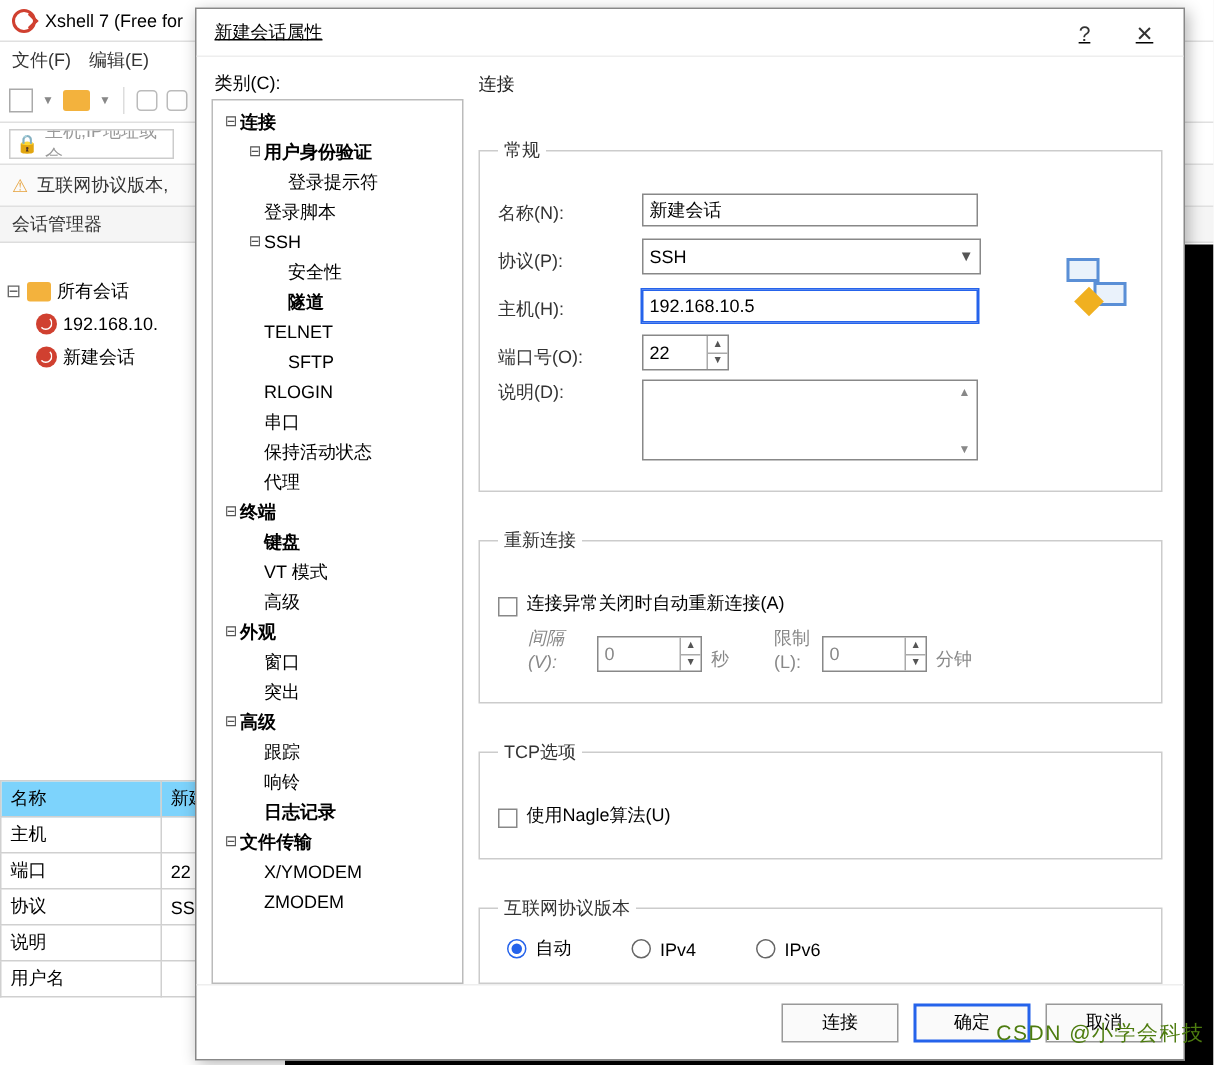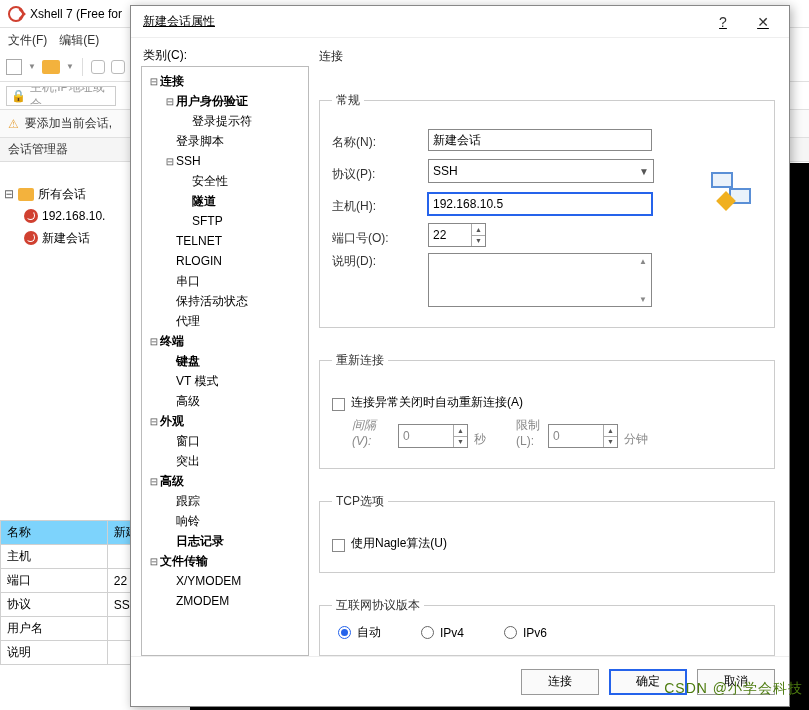--- a/index.html
+++ b/index.html
@@ -112,21 +112,21 @@
     <span class="link-icon"></span>
   </div>
   <div class="addr-bar">
     <div class="addr-input">
       <span class="lock-icon">🔒</span>
       <span>主机,IP地址或会</span>
     </div>
   </div>
   <div class="notice-bar">
     <span class="warn-icon">⚠</span>
-    <span>要添加当前会话,</span>
+    <span>互联网协议版本,</span>
   </div>
   <div class="panel-header">
     <span>会话管理器</span>
   </div>
 
   <div class="left-panel">
     <div class="tree-bg">
       <div class="node">
         <span class="expander">⊟</span>
         <span class="ico-folder"></span>
@@ -155,25 +155,25 @@
         </tr>
     <tr>
           <td>端口</td>
           <td>22</td>
         </tr>
     <tr>
           <td>协议</td>
           <td>SSH</td>
         </tr>
     <tr>
+          <td>说明</td>
+          <td></td>
+        </tr>
+    <tr>
           <td>用户名</td>
-          <td></td>
-        </tr>
-    <tr>
-          <td>说明</td>
           <td></td>
         </tr>
   </tbody>
     </table>
 
   <div class="black-area"></div>
 </div>
 
 <div class="dialog">
   <div class="dlg-title">
@@ -207,27 +207,27 @@
             <span>SSH</span>
           </div>
           <div class="tn lvl2">
             <span class="exp"></span>
             <span>安全性</span>
           </div>
           <div class="tn lvl2">
             <span class="exp"></span>
             <span class="bold">隧道</span>
           </div>
+          <div class="tn lvl1">
+            <span class="exp"></span>
+            <span>TELNET</span>
+          </div>
           <div class="tn lvl2">
             <span class="exp"></span>
             <span>SFTP</span>
-          </div>
-          <div class="tn lvl1">
-            <span class="exp"></span>
-            <span>TELNET</span>
           </div>
           <div class="tn lvl1">
             <span class="exp"></span>
             <span>RLOGIN</span>
           </div>
           <div class="tn lvl1">
             <span class="exp"></span>
             <span>串口</span>
           </div>
           <div class="tn lvl1">

